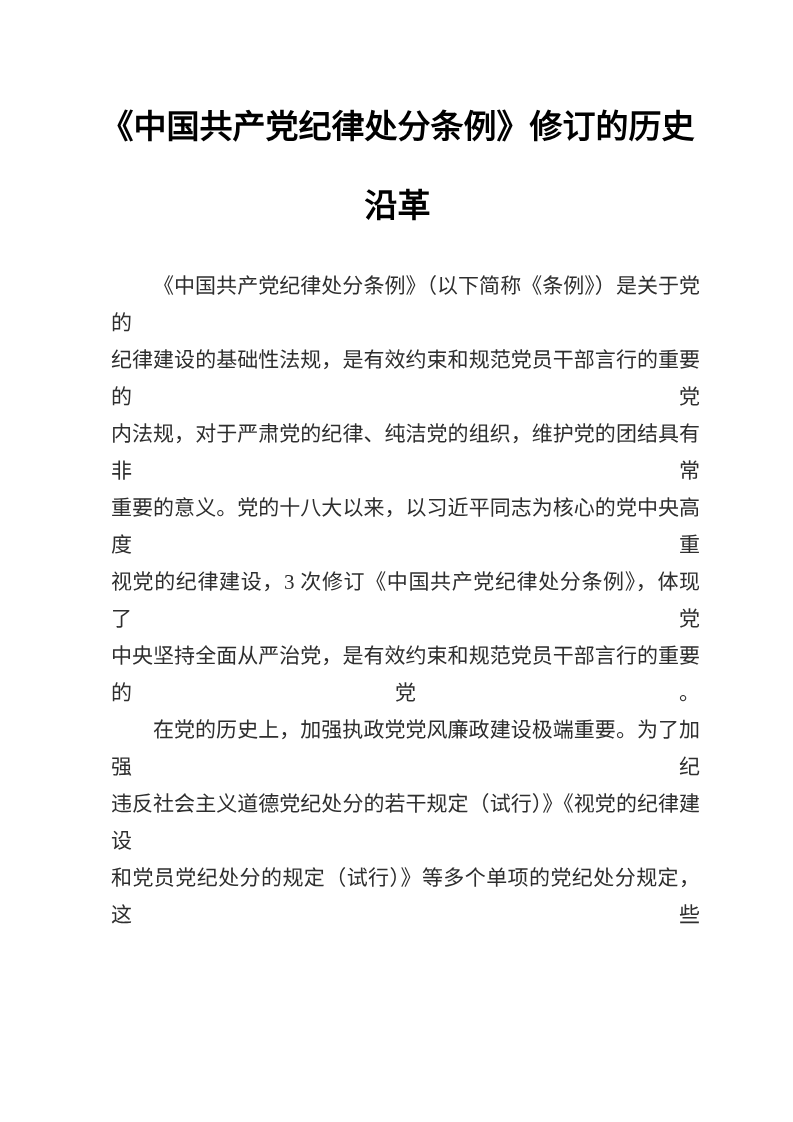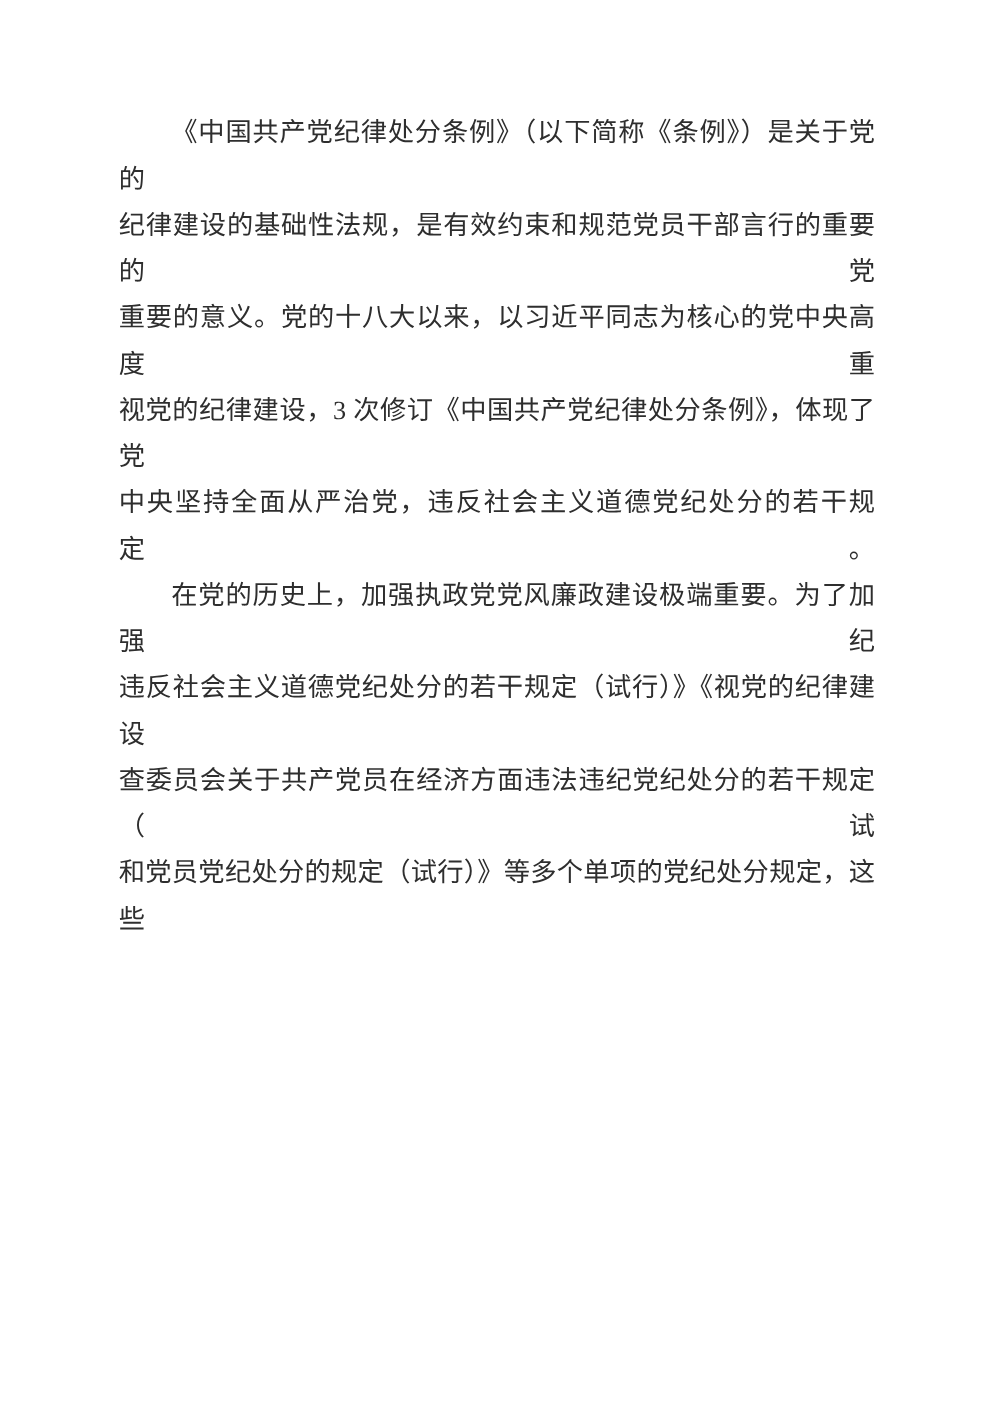--- a/index.html
+++ b/index.html
@@ -39,46 +39,49 @@
   .body-line {
     font-size: 21px;
     line-height: 37px;
     color: #2e2e2e;
     font-weight: normal;
     text-align: justify;
     text-align-last: justify;
     text-justify: inter-character;
     overflow: hidden;
     white-space: normal;
+    margin-left: 16px;
   }
   .body-line.indent {
     text-indent: 42px;
   }
 </style>
 </head>
 <body>
 
 <div class="page">
 
   <div class="doc-title">
+    <div class="title-line">《中国共产党纪律处分条例》修订的历史</div>
+    <div class="title-line">沿革</div>
   </div>
 
   <div class="doc-body">
 
     <div class="paragraph">
       <div class="body-line indent">《中国共产党纪律处分条例》（以下简称《条例》）是关于党的</div>
       <div class="body-line">纪律建设的基础性法规，是有效约束和规范党员干部言行的重要的党</div>
+      <div class="body-line">内法规，对于严肃党的纪律、纯洁党的组织，维护党的团结具有非常</div>
       <div class="body-line">重要的意义。党的十八大以来，以习近平同志为核心的党中央高度重</div>
       <div class="body-line">视党的纪律建设，3 次修订《中国共产党纪律处分条例》，体现了党</div>
-      <div class="body-line">中央坚持全面从严治党，违反社会主义道德党纪处分的若干规定。</div>
+      <div class="body-line">中央坚持全面从严治党，是有效约束和规范党员干部言行的重要的党。</div>
     </div>
 
     <div class="paragraph">
       <div class="body-line indent">在党的历史上，加强执政党党风廉政建设极端重要。为了加强纪</div>
       <div class="body-line">违反社会主义道德党纪处分的若干规定（试行）》《视党的纪律建设</div>
-      <div class="body-line">查委员会关于共产党员在经济方面违法违纪党纪处分的若干规定（试</div>
       <div class="body-line">和党员党纪处分的规定（试行）》等多个单项的党纪处分规定，这些</div>
 
     </div>
 
   </div>
 
 </div>
 
 </body></html>

